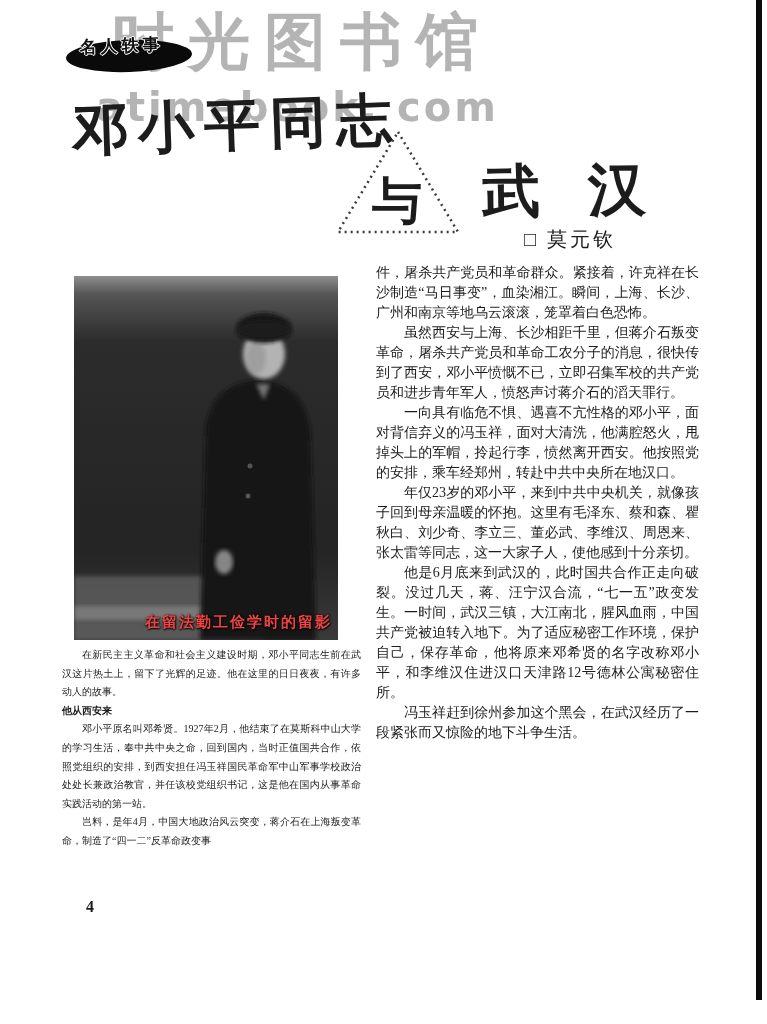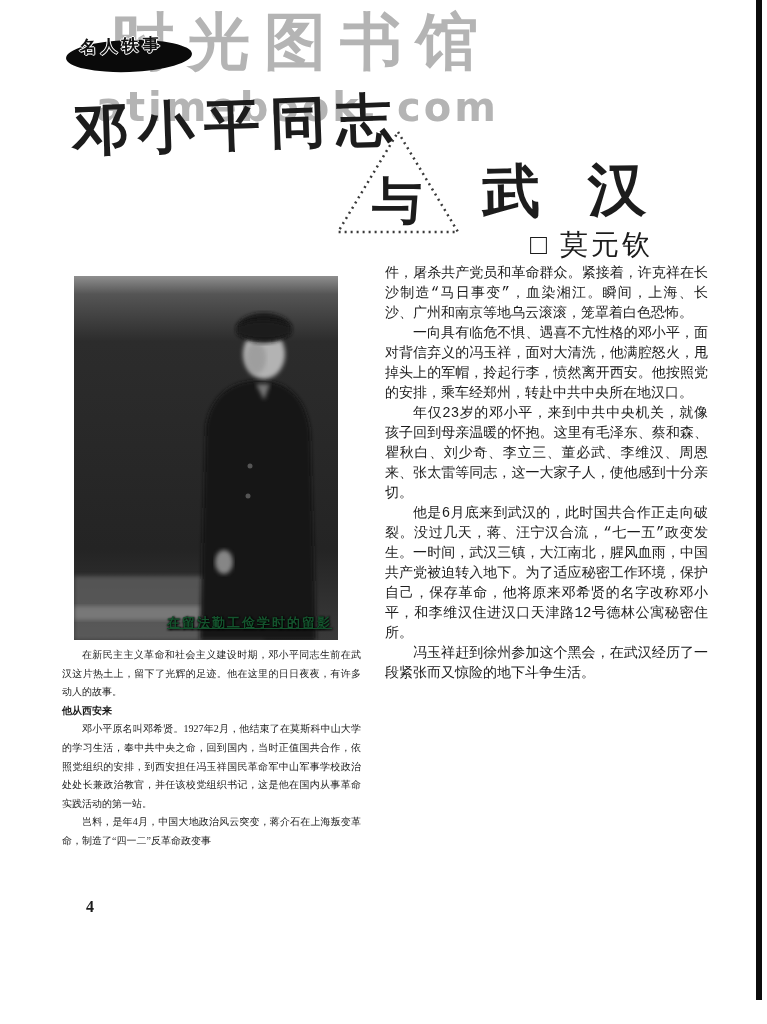--- a/index.html
+++ b/index.html
@@ -21,32 +21,32 @@
          font-weight:bold;font-size:17px;letter-spacing:4px;color:#111;
          text-shadow:-1px 0 #fff,1px 0 #fff,0 -1px #fff,0 1px #fff;}
   
   .title1{position:absolute;left:72px;top:88px;font-size:56px;font-weight:bold;
           letter-spacing:10px;transform:rotate(-2deg);z-index:2;}
   .title2{position:absolute;left:482px;top:152px;font-size:58px;font-weight:bold;
           letter-spacing:48px;transform:rotate(-1deg);z-index:2;}
   .tri{position:absolute;left:330px;top:126px;width:136px;height:112px;z-index:2;}
   .tri-char{position:absolute;left:42px;top:42px;font-size:50px;font-weight:bold;
             font-family:"DejaVu Sans","Liberation Sans",sans-serif;}
-  .author{position:absolute;left:524px;top:226px;font-size:28px;letter-spacing:3px;z-index:2;margin-left:6px;}
+  .author{position:absolute;left:524px;top:226px;font-size:20px;letter-spacing:3px;z-index:2;}
   
   .photo{position:absolute;left:74px;top:276px;width:264px;height:364px;z-index:2;}
   .photo svg{display:block;}
-  .caption{position:absolute;right:6px;bottom:8px;color:#14532d;font-size:13px;
+  .caption{position:absolute;right:6px;bottom:8px;color:#ef4444;font-size:15px;
            letter-spacing:2px;font-weight:bold;
-           text-shadow:0 1px 2px #000,1px 0 2px #000;text-decoration:underline;}
+           text-shadow:0 1px 2px #000,1px 0 2px #000;}
   
   .col{position:absolute;text-align:justify;z-index:2;}
   .col p{margin:0;}
   .left-col{left:62px;top:646px;width:299px;font-size:10px;line-height:18.6px;}
-  .right-col{left:385px;top:263px;width:323px;font-size:14px;line-height:20px;font-family:Liberation Mono, monospace;}
+  .right-col{left:376px;top:263px;width:323px;font-size:14px;line-height:20px;}
   .indent{text-indent:2em;}
   .subhead{text-align:left;font-weight:bold;}
   .pagenum{position:absolute;left:86px;top:898px;font-size:16px;font-weight:bold;z-index:2;}
   
   .border-right{position:absolute;left:756px;top:0;width:6px;height:1000px;
                 background:#0c0c0c;z-index:3;}
   .border-right-top{position:absolute;left:759px;top:0;width:2px;height:110px;
                 background:#0c0c0c;z-index:3;}
 </style>
 </head>
@@ -111,20 +111,21 @@
 
   <div class="col left-col">
     <p class="indent">在新民主主义革命和社会主义建设时期，邓小平同志生前在武汉这片热土上，留下了光辉的足迹。他在这里的日日夜夜，有许多动人的故事。</p>
     <p class="subhead">他从西安来</p>
     <p class="indent">邓小平原名叫邓希贤。1927年2月，他结束了在莫斯科中山大学的学习生活，奉中共中央之命，回到国内，当时正值国共合作，依照党组织的安排，到西安担任冯玉祥国民革命军中山军事学校政治处处长兼政治教官，并任该校党组织书记，这是他在国内从事革命实践活动的第一站。</p>
     <p class="indent">岂料，是年4月，中国大地政治风云突变，蒋介石在上海叛变革命，制造了“四一二”反革命政变事</p>
   </div>
 
   <div class="col right-col">
     <p>件，屠杀共产党员和革命群众。紧接着，许克祥在长沙制造“马日事变”，血染湘江。瞬间，上海、长沙、广州和南京等地乌云滚滚，笼罩着白色恐怖。</p>
+    <p class="indent">虽然西安与上海、长沙相距千里，但蒋介石叛变革命，屠杀共产党员和革命工农分子的消息，很快传到了西安，邓小平愤慨不已，立即召集军校的共产党员和进步青年军人，愤怒声讨蒋介石的滔天罪行。</p>
     <p class="indent">一向具有临危不惧、遇喜不亢性格的邓小平，面对背信弃义的冯玉祥，面对大清洗，他满腔怒火，甩掉头上的军帽，拎起行李，愤然离开西安。他按照党的安排，乘车经郑州，转赴中共中央所在地汉口。</p>
     <p class="indent">年仅23岁的邓小平，来到中共中央机关，就像孩子回到母亲温暖的怀抱。这里有毛泽东、蔡和森、瞿秋白、刘少奇、李立三、董必武、李维汉、周恩来、张太雷等同志，这一大家子人，使他感到十分亲切。</p>
     <p class="indent">他是6月底来到武汉的，此时国共合作正走向破裂。没过几天，蒋、汪宁汉合流，“七一五”政变发生。一时间，武汉三镇，大江南北，腥风血雨，中国共产党被迫转入地下。为了适应秘密工作环境，保护自己，保存革命，他将原来邓希贤的名字改称邓小平，和李维汉住进汉口天津路12号德林公寓秘密住所。</p>
     <p class="indent">冯玉祥赶到徐州参加这个黑会，在武汉经历了一段紧张而又惊险的地下斗争生活。</p>
   </div>
 
   <div class="pagenum">4</div>
 
   <div class="border-right"></div>
   <div class="border-right-top"></div>

